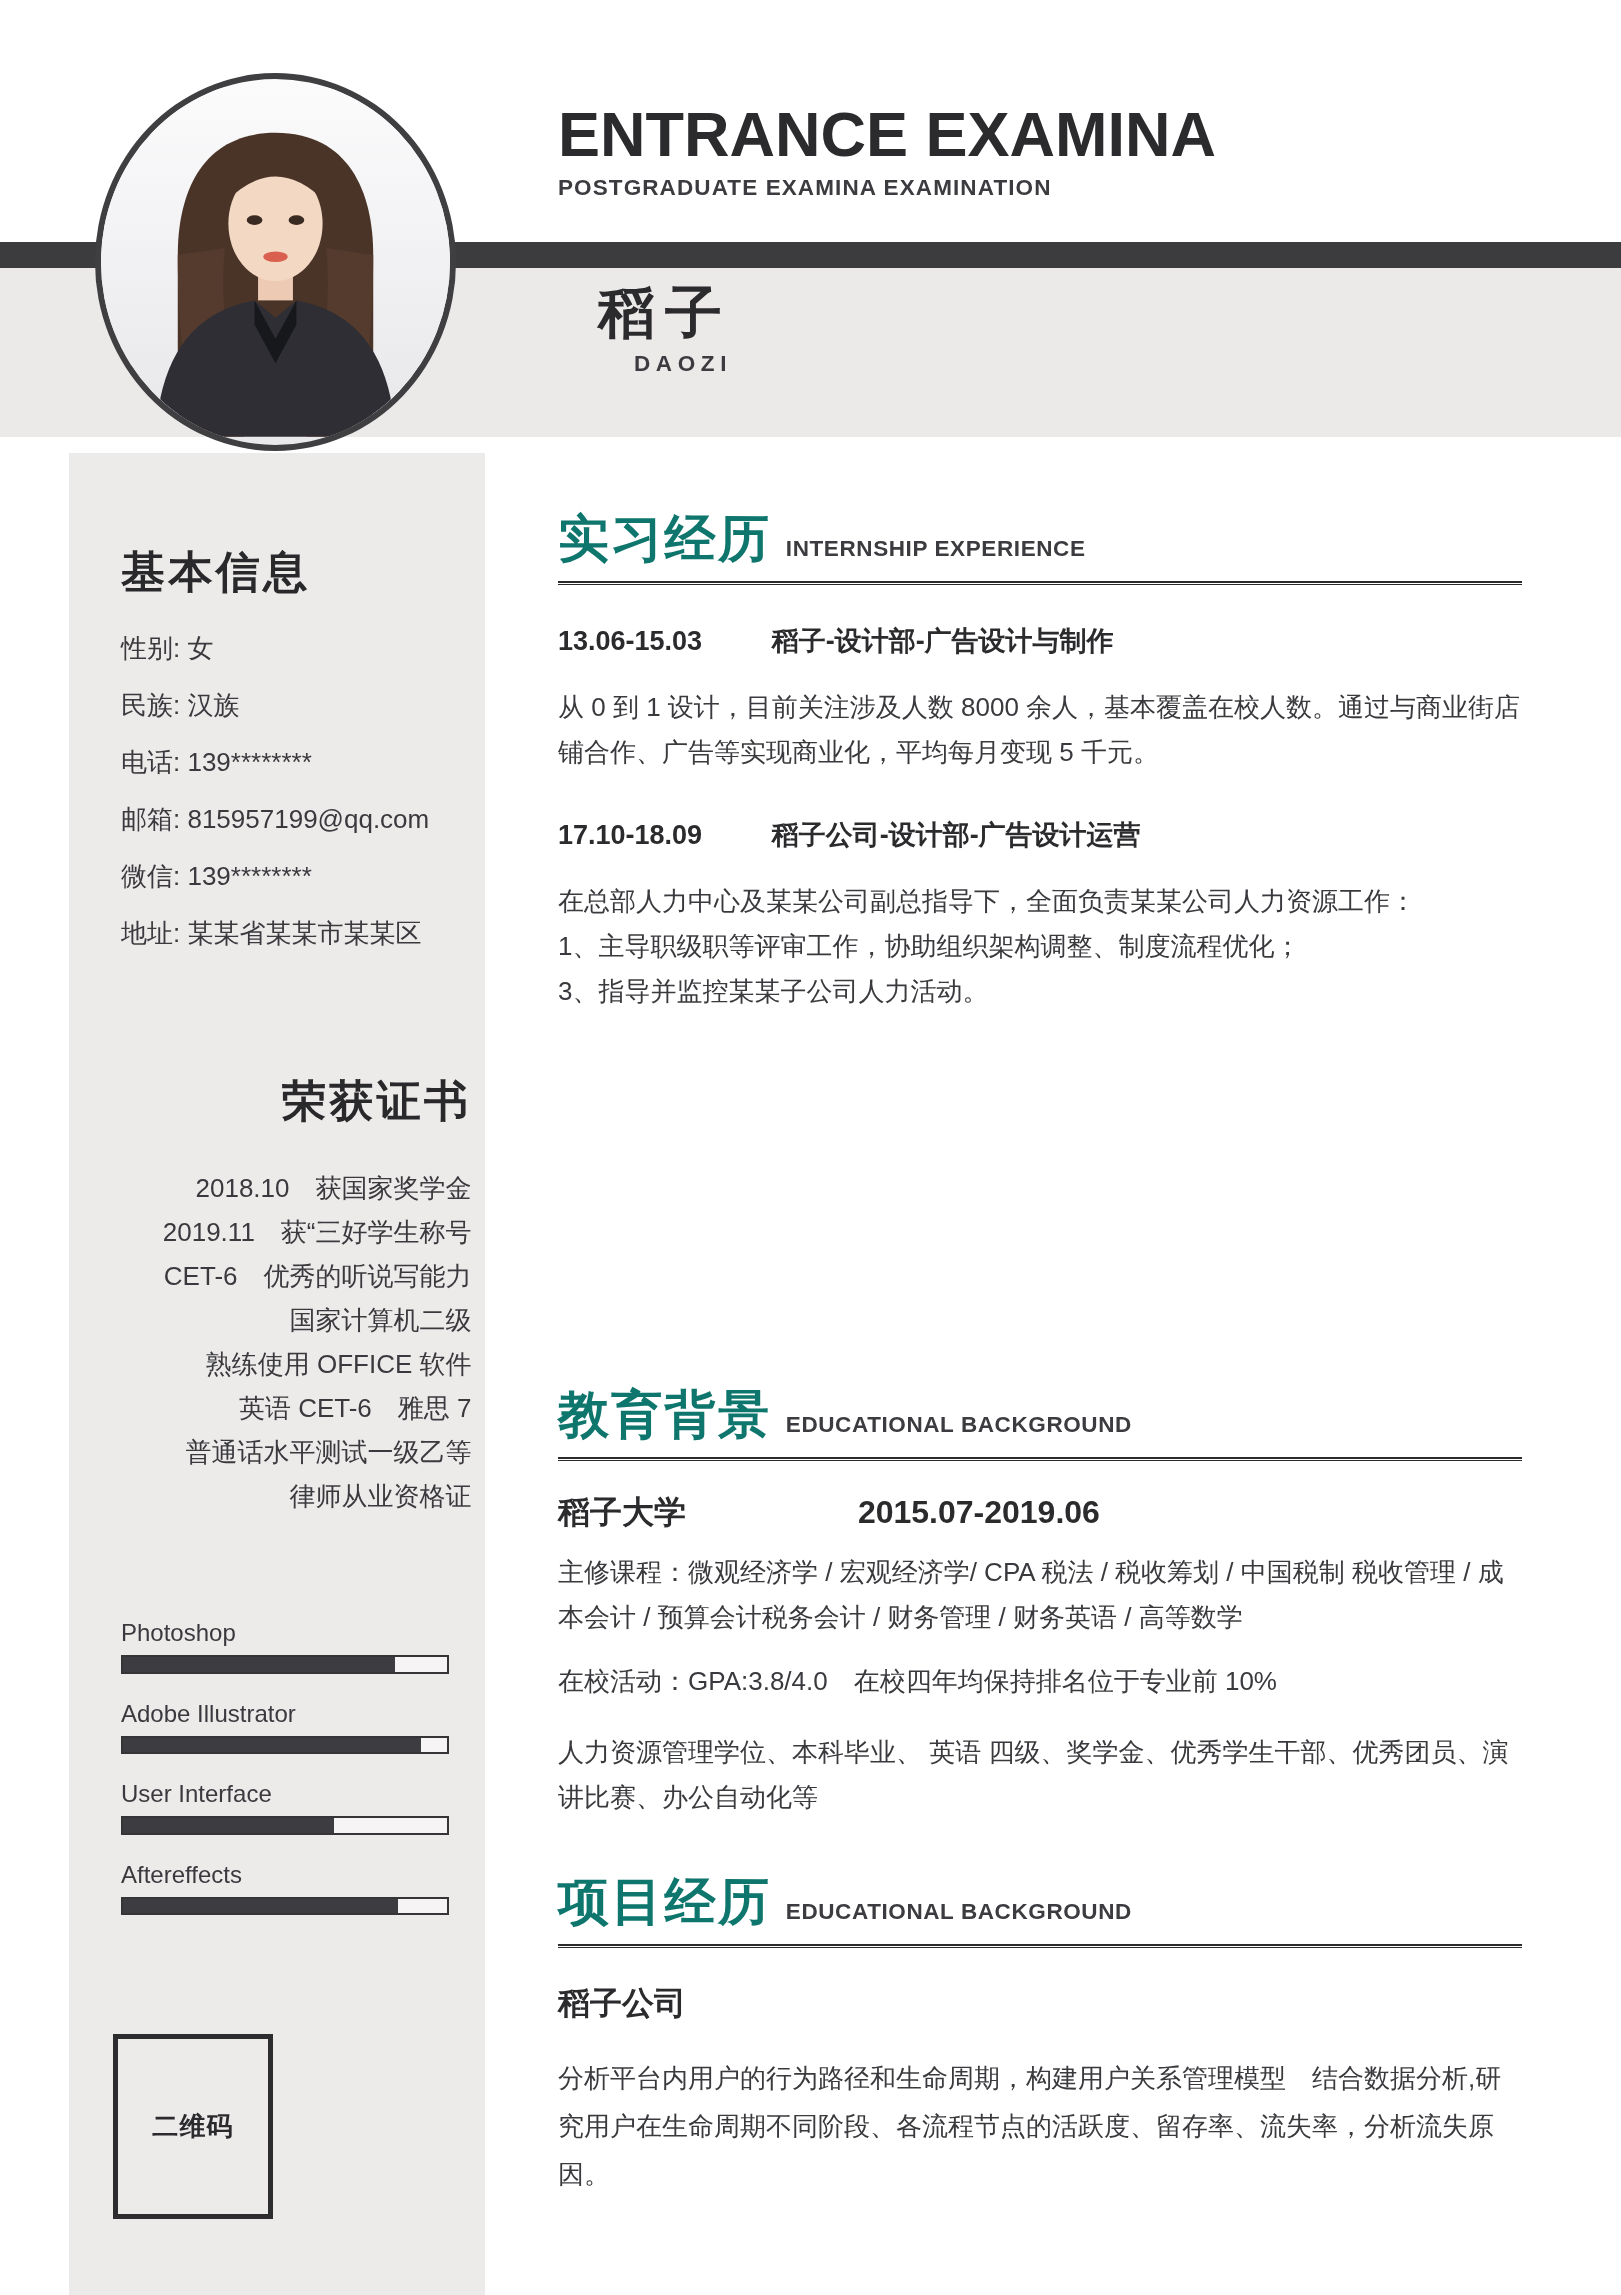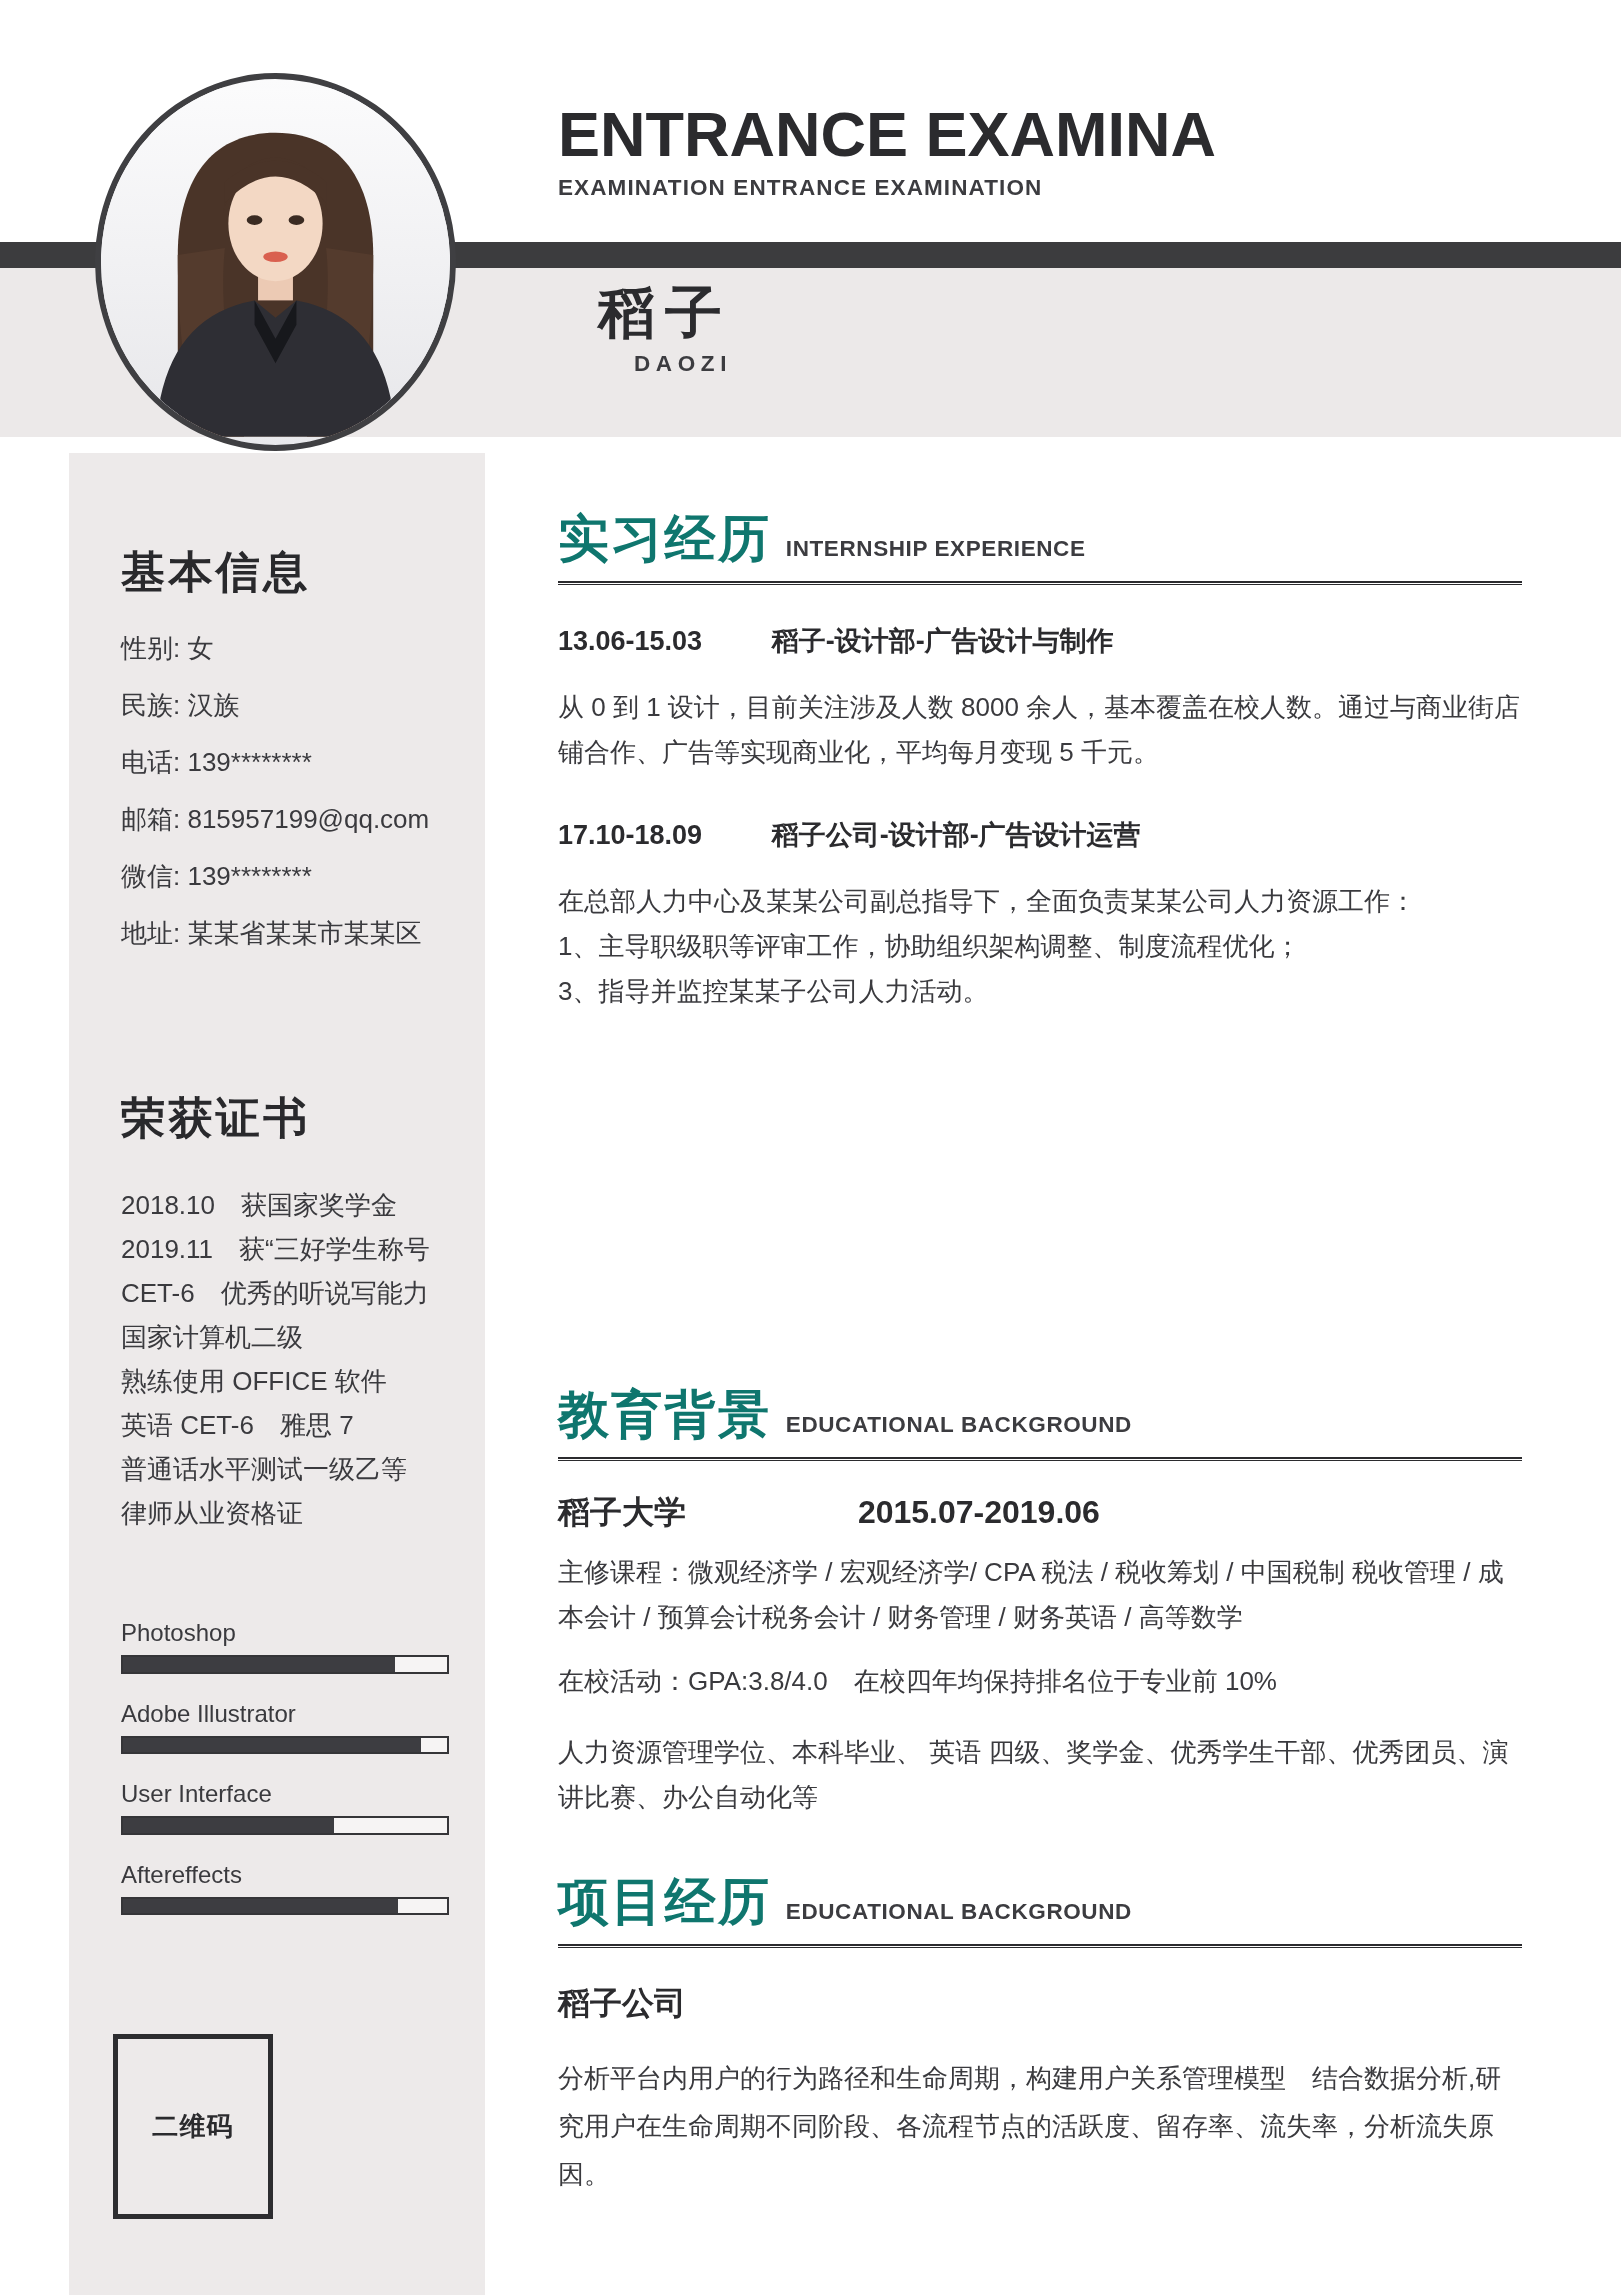--- a/index.html
+++ b/index.html
@@ -48,21 +48,21 @@
   .sb-title{
     font-size:44px;font-weight:bold;color:#29292c;
     letter-spacing:3.4px;line-height:54px;white-space:nowrap;
   }
   .sb-basic{top:55px;}
   .info-list{margin:33px 0 0 0;padding:0;list-style:none;}
   .info-list li{
     font-size:26px;line-height:27px;margin-bottom:30px;
     color:#3a3a3e;white-space:nowrap;
   }
-  .sb-certs{top:601px;}
+  .sb-certs{top:584px;text-align:right;}
   .cert-list{margin:38px 0 0 0;padding:0;list-style:none;}
   .cert-list li{font-size:26px;line-height:44px;color:#3a3a3e;white-space:nowrap;}
   .sb-skills{top:1114px;}
   .skill{margin-top:0px;}
   .skill-label{margin-top:26px;font-size:24px;line-height:27px;color:#3a3a3e;}
   .bar-track{
     margin-top:9px;height:14.6px;width:324px;
     border:2.3px solid #353538;background:#f6f4f4;
   }
   .bar-fill{height:100%;background:#3d3d41;width:0%;}
@@ -133,21 +133,21 @@
       <ellipse cx="88" cy="76" rx="4.5" ry="2.8" fill="#3a2b22"></ellipse>
       <ellipse cx="112" cy="76" rx="4.5" ry="2.8" fill="#3a2b22"></ellipse>
       <ellipse cx="100" cy="97" rx="7" ry="3" fill="#d9604f"></ellipse>
       <path d="M34,200 L34,178 Q44,130 88,122 L100,132 L112,122 Q156,130 166,178 L166,200 Z" fill="#2e2e34"></path>
       <path d="M88,122 L100,144 L112,122 L112,136 L100,158 L88,136 Z" fill="#17181c"></path>
     </svg>
   </div>
 
   <div class="header-text">
     <div class="header-title">ENTRANCE EXAMINA</div>
-    <div class="header-subtitle">EXAMINATION ENTRANCE EXAMINATION</div>
+    <div class="header-subtitle">POSTGRADUATE EXAMINA EXAMINATION</div>
   </div>
 
   <div class="name-block">
     <div class="name-cn">稻子</div>
     <div class="name-latin">DAOZI</div>
   </div>
 
   <aside class="sidebar">
 
     <section class="sb-block sb-basic">

